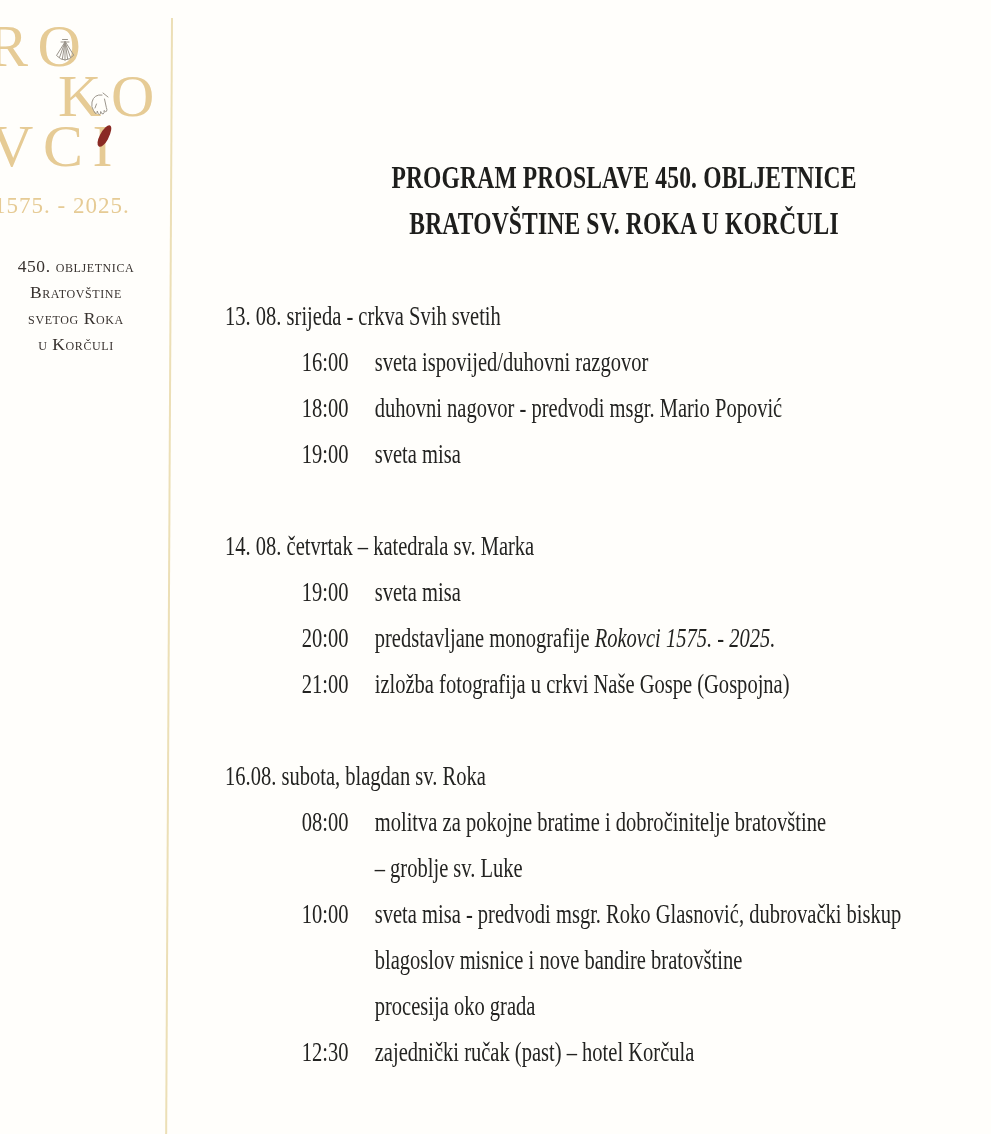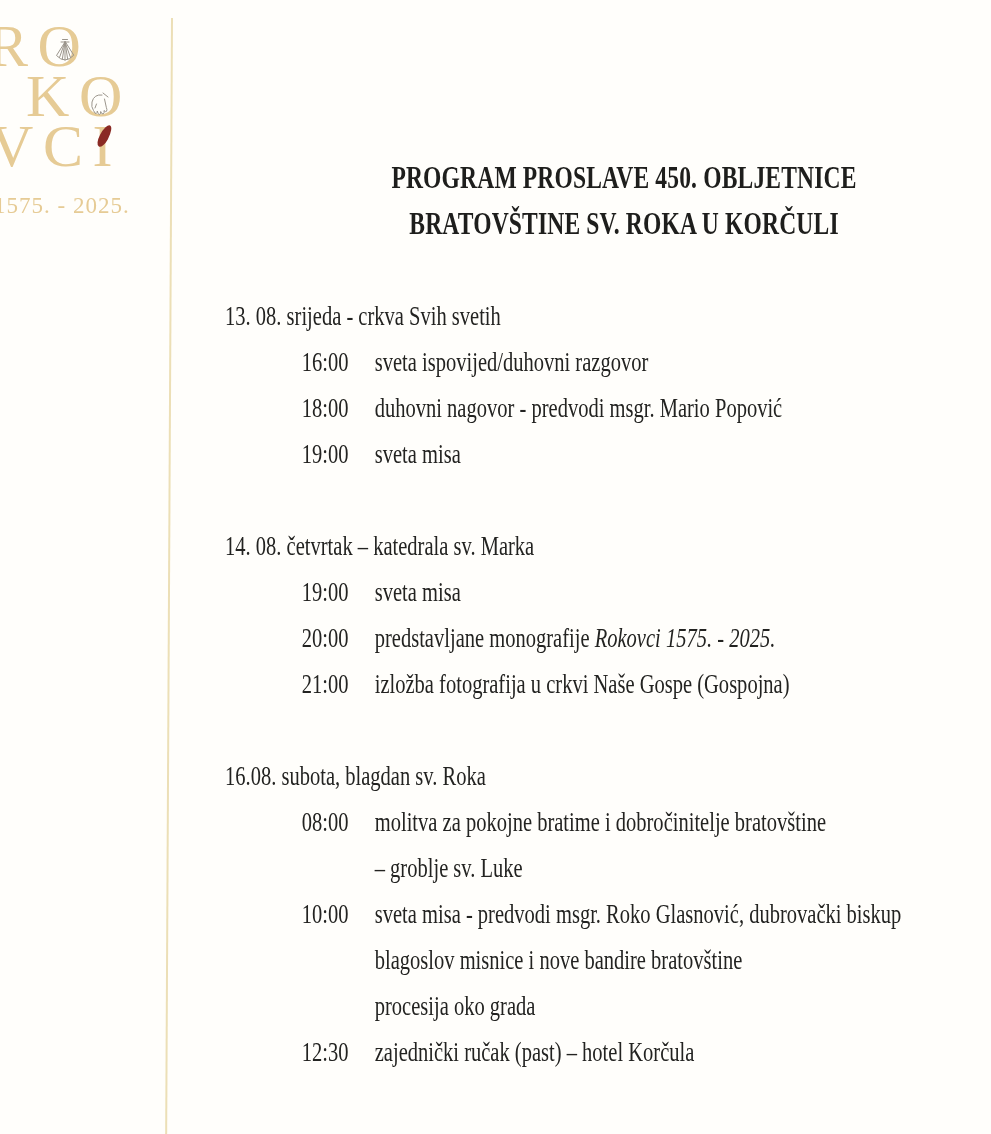--- a/index.html
+++ b/index.html
@@ -84,21 +84,21 @@
   .time { display: inline-block; width: 96px; }
   .italic { font-style: italic; }
 </style>
 </head>
 <body>
 
 <div class="sidebar">
 
   <div class="logo">
     <div class="logo-row logo-row1 gold-text" style="color: rgb(230, 203, 149);">RO</div>
-    <div class="logo-row logo-row2 gold-text" style="color: rgb(230, 203, 149);">KO</div>
+    <div class="logo-row logo-row2 gold-text" style="color: rgb(230, 203, 149); margin-left: 32px;">KO</div>
     <div class="logo-row logo-row3 gold-text" style="color: rgb(230, 203, 149);">VCI</div>
 
     <span class="shell-icon">
       <svg width="30" height="30" viewBox="0 0 30 30">
         <g fill="none" stroke="#9b958c" stroke-width="1" stroke-linecap="round">
           <path d="M12.5 3.5 h5"></path>
           <path d="M11 6 h8"></path>
           <path d="M15 6 L6.5 19.5 Q15 28.5 23.5 19.5 Z"></path>
           <path d="M15 6 L9.5 21.5"></path>
           <path d="M15 6 L12.3 23.3"></path>
@@ -117,20 +117,26 @@
           <path d="M13.5 14 l-1.5 4"></path>
         </g>
       </svg>
     </span>
 
     <div class="red-accent" style="background: rgb(138, 42, 36);"></div>
 
     <div class="logo-years gold-text" style="color: rgb(230, 203, 149);">1575. - 2025.</div>
   </div>
 
+  <div class="caption">
+    <div>450. obljetnica</div>
+    <div>Bratovštine</div>
+    <div>svetog Roka</div>
+    <div>u Korčuli</div>
+  </div>
 </div>
 
 <div class="divider" style="background: rgb(236, 223, 182);"></div>
 
 <div class="main">
 
   <div class="title">
     <div>PROGRAM PROSLAVE 450. OBLJETNICE</div>
     <div>BRATOVŠTINE SV. ROKA U KORČULI</div>
   </div>

